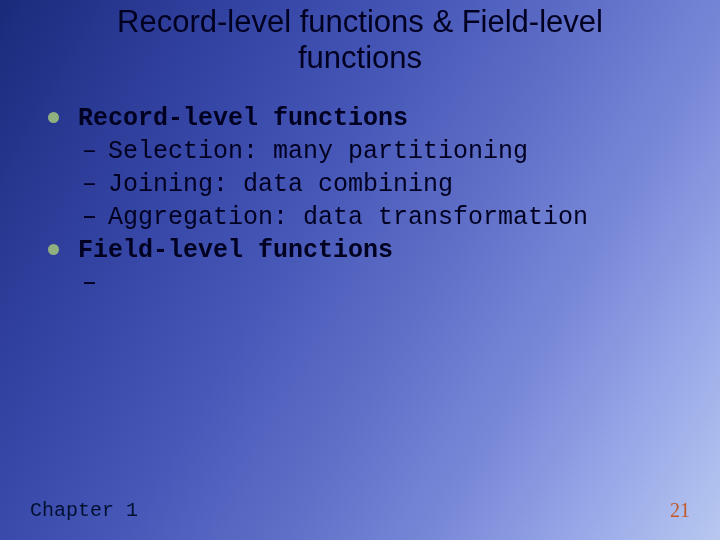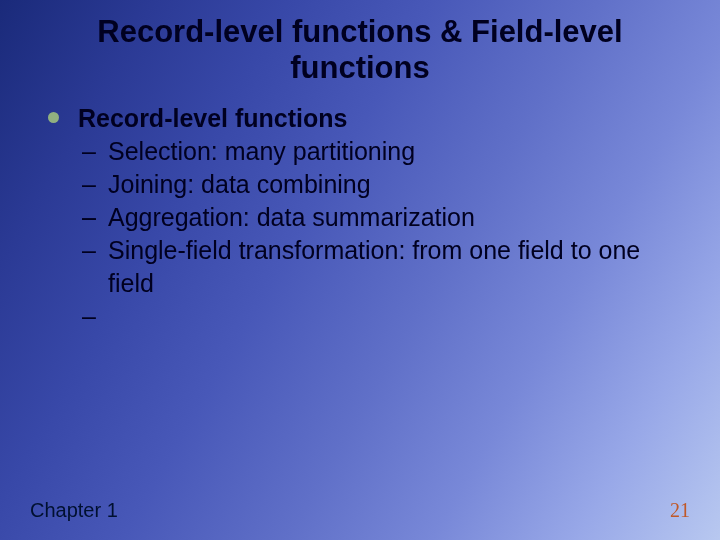--- a/index.html
+++ b/index.html
@@ -20,35 +20,35 @@
       #6070c8 58%,
       #7888d8 72%,
       #98a8e8 86%,
       #b8c8f0 100%);
     position: relative;
     box-sizing: border-box;
     font-family: Arial, Helvetica, sans-serif;
   }
   .title {
     position: absolute;
-    top: 14px;
+    top: 4px;
     left: 60px;
     right: 60px;
     text-align: center;
     font-size: 31px;
-    font-weight: bold;
+    font-weight: normal;
     color: #000020;
     line-height: 1.15;
   }
   .body {
     position: absolute;
     top: 102px;
     left: 48px;
     right: 40px;
-    font-family: Liberation Sans, sans-serif;
+    font-family: Liberation Mono, monospace;
     color: #000020;
     font-size: 25px;
     line-height: 1.32;
   }
   .l1 {
     position: relative;
     padding-left: 30px;
     margin-bottom: 0px;
   }
   .l1-bullet {
@@ -69,21 +69,21 @@
   }
   .l2-dash {
     position: absolute;
     left: 34px;
     top: 0;
   }
   .footer-left {
     position: absolute;
     left: 30px;
     bottom: 18px;
-    font-family: Liberation Sans, sans-serif;
+    font-family: Liberation Mono, monospace;
     font-size: 20px;
     color: #001030;
   }
   .footer-right {
     position: absolute;
     right: 30px;
     bottom: 18px;
     font-family: 'Times New Roman', Times, serif;
     font-size: 20px;
     color: #c05828;
@@ -108,26 +108,29 @@
     </div>
     <div class="l2">
       <span class="l2-dash">–</span>
       <span>Joining: data combining</span>
     </div>
     <div class="l2">
       <span class="l2-dash">–</span>
     </div>
     <div class="l2">
       <span class="l2-dash">–</span>
-      <span>Aggregation: data summarization</span>
+      <span>Aggregation: data transformation</span>
     </div>
 
+    <div class="l1">
+      <span class="l1-bullet"></span>
+      <span class="l1-text">Field-level functions</span>
+    </div>
     <div class="l2">
       <span class="l2-dash">–</span>
-      <span>Single-field transformation: from one field to one field</span>
     </div>
     <div class="l2">
       <span class="l2-dash">–</span>
     </div>
 
   </div>
 
   <div class="footer-left">Chapter 1</div>
   <div class="footer-right">21</div>
 

